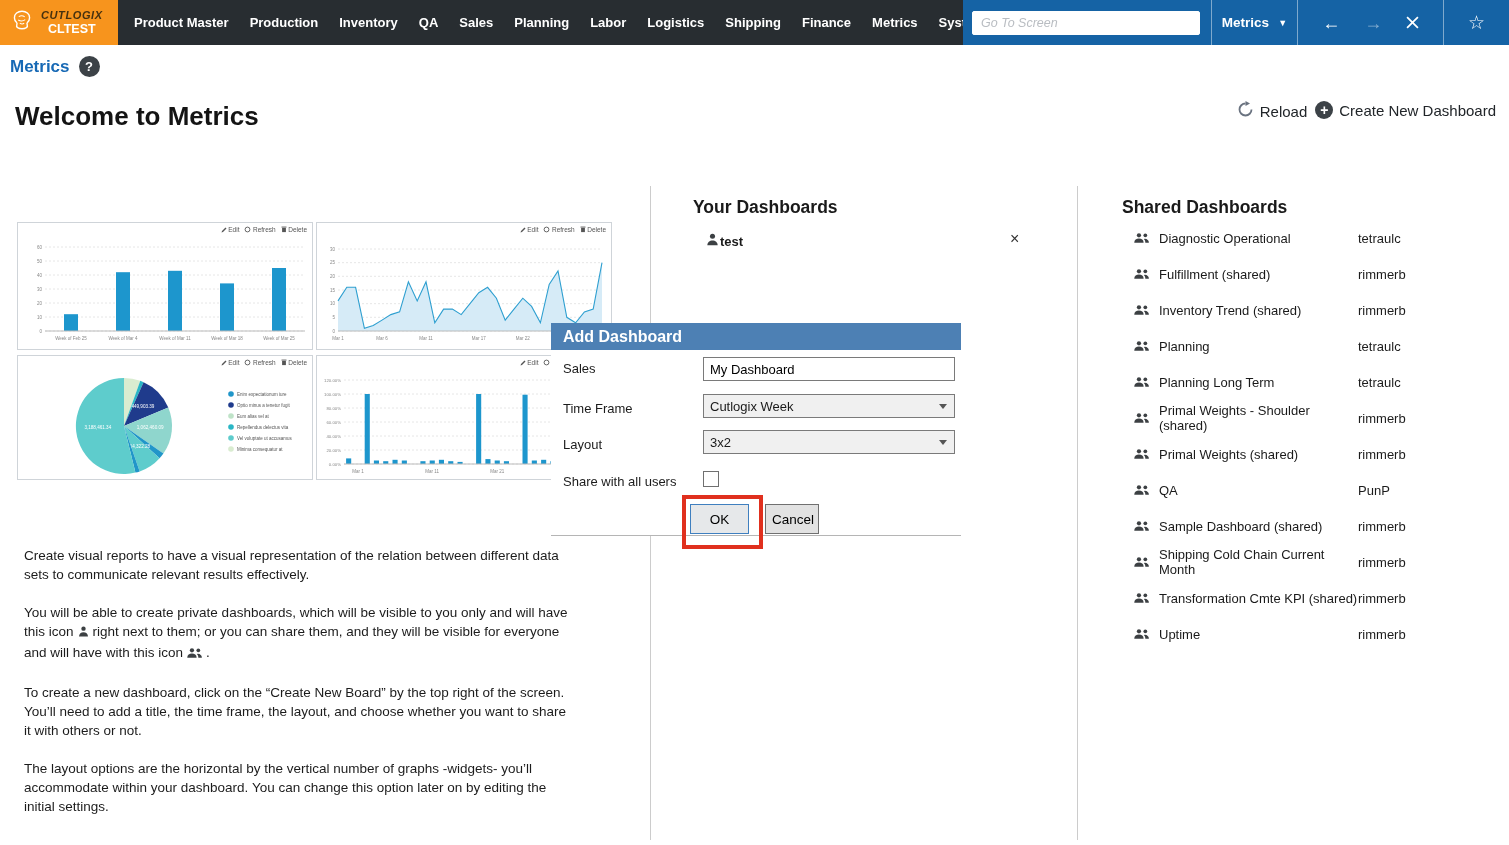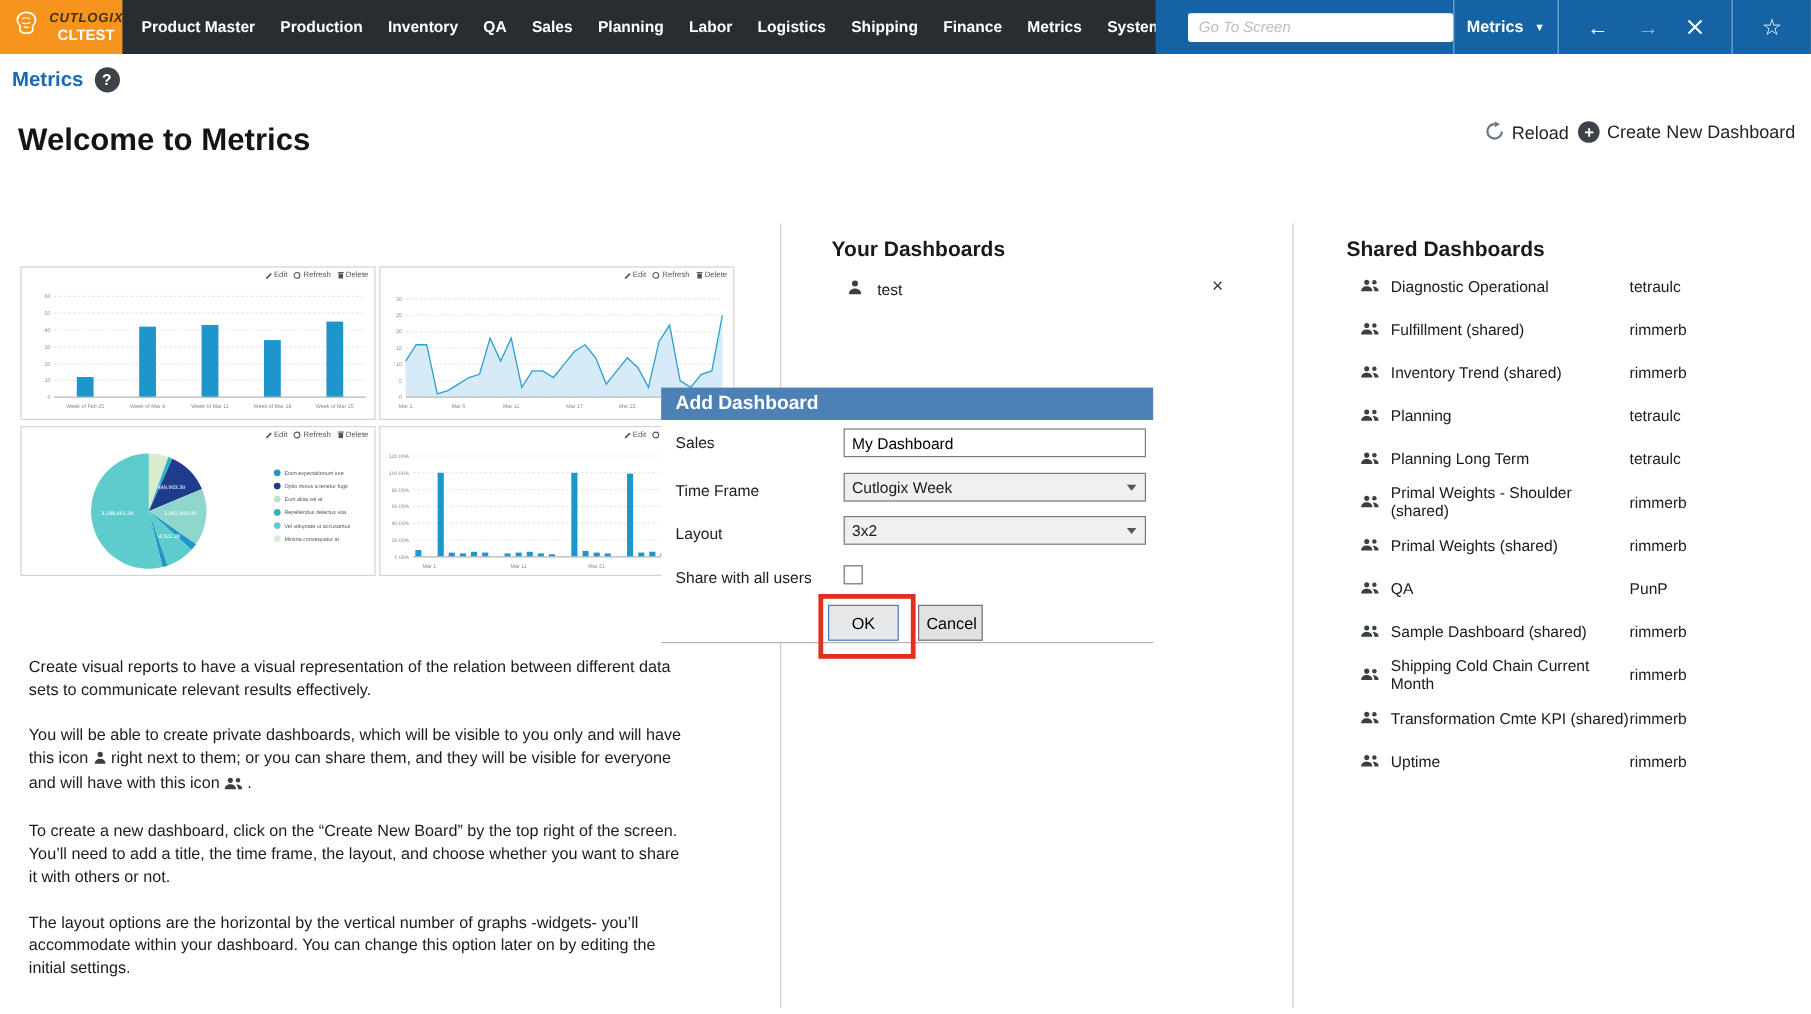--- a/index.html
+++ b/index.html
@@ -2,33 +2,33 @@
 <html><head>
 <meta charset="utf-8">
 <style>
   html,body{margin:0;padding:0;background:#fff;}
   body{width:1509px;height:845px;position:relative;overflow:hidden;
        font-family:"Liberation Sans",sans-serif;color:#1a1a1a;}
   svg text{font-family:"Liberation Sans",sans-serif;}
 
   
   .topbar{position:absolute;top:0;left:0;width:1509px;height:45px;background:#282d31;display:flex;}
-  .brand{width:102px;height:45px;background:#f7941d;display:flex;align-items:center;gap:6px;
+  .brand{width:118px;height:45px;background:#f7941d;display:flex;align-items:center;gap:6px;
          padding-left:9px;box-sizing:border-box;flex:none;}
   .brand-text{display:flex;flex-direction:column;align-items:center;line-height:1.15;}
   .brand-name{font-size:11px;font-weight:bold;font-style:italic;letter-spacing:.6px;color:#46310f;}
   .brand-env{font-size:12.5px;font-weight:bold;color:#fff;}
   .nav-menu{display:flex;align-items:center;gap:21px;padding-left:16px;
             color:#fff;font-size:13px;font-weight:bold;white-space:nowrap;}
   .nav-menu span{cursor:default;}
   .topbar-right{position:absolute;left:963px;top:0;width:546px;height:45px;background:#1563a5;
                 display:flex;align-items:center;color:#fff;}
   .tb-seg{height:45px;display:flex;align-items:center;justify-content:center;box-sizing:border-box;}
   .tb-sep{width:1px;height:45px;background:rgba(255,255,255,.45);flex:none;}
-  .goto-wrap{width:248px;justify-content:flex-start;padding-left:27px;}
+  .goto-wrap{width:248px;justify-content:flex-start;padding-left:9px;}
   .goto-input{width:228px;height:24px;border:1px solid #fff;border-radius:2px;box-sizing:border-box;
               font-family:inherit;font-size:12.5px;font-style:italic;padding:0 8px;color:#444;}
   .goto-input::placeholder{color:#b9bdc2;font-style:italic;}
   .screen-dd{width:86px;gap:9px;font-size:13.5px;font-weight:bold;cursor:pointer;}
   .caret{font-size:9px;}
   .nav-arrows{width:145px;justify-content:space-evenly;}
   .arrow{font-size:18px;line-height:1;cursor:pointer;}
   .arrow.fwd{color:#86aed1;}
   .star-seg{width:65px;font-size:19px;cursor:pointer;}
 
@@ -56,22 +56,22 @@
   .tbtn{display:flex;align-items:center;gap:1.5px;cursor:pointer;}
   .chart{position:absolute;left:1px;top:16px;}
 
   
   .intro{position:absolute;left:24px;top:546px;width:548px;font-size:13.5px;line-height:19px;color:#1c1c1c;}
   .intro p{margin:0 0 19px 0;}
   .inline-icon{display:inline-block;vertical-align:-2px;margin:0 3px;}
 
   
   .yd-heading{position:absolute;left:693px;top:197px;font-size:17.5px;font-weight:bold;}
-  .yd-item{position:absolute;left:705px;top:232px;display:flex;align-items:center;gap:11px;
-           font-size:13px;cursor:pointer;}
+  .yd-item{position:absolute;left:705px;top:232px;display:flex;align-items:center;
+           font-size:13px;cursor:pointer;font-weight:bold;}
   .yd-delete{position:absolute;left:1010px;top:230px;font-size:16px;color:#333;cursor:pointer;}
 
   
   .sd-heading{position:absolute;left:1122px;top:197px;font-size:17.5px;font-weight:bold;}
   .sd-list{position:absolute;left:1133px;top:220px;width:372px;}
   .sd-item{display:flex;align-items:center;height:36px;font-size:13px;cursor:pointer;}
   .sd-item .icon{flex:none;width:18px;display:flex;}
   .sd-name{width:199px;margin-left:8px;}
   .sd-owner{color:#1c1c1c;}
 

